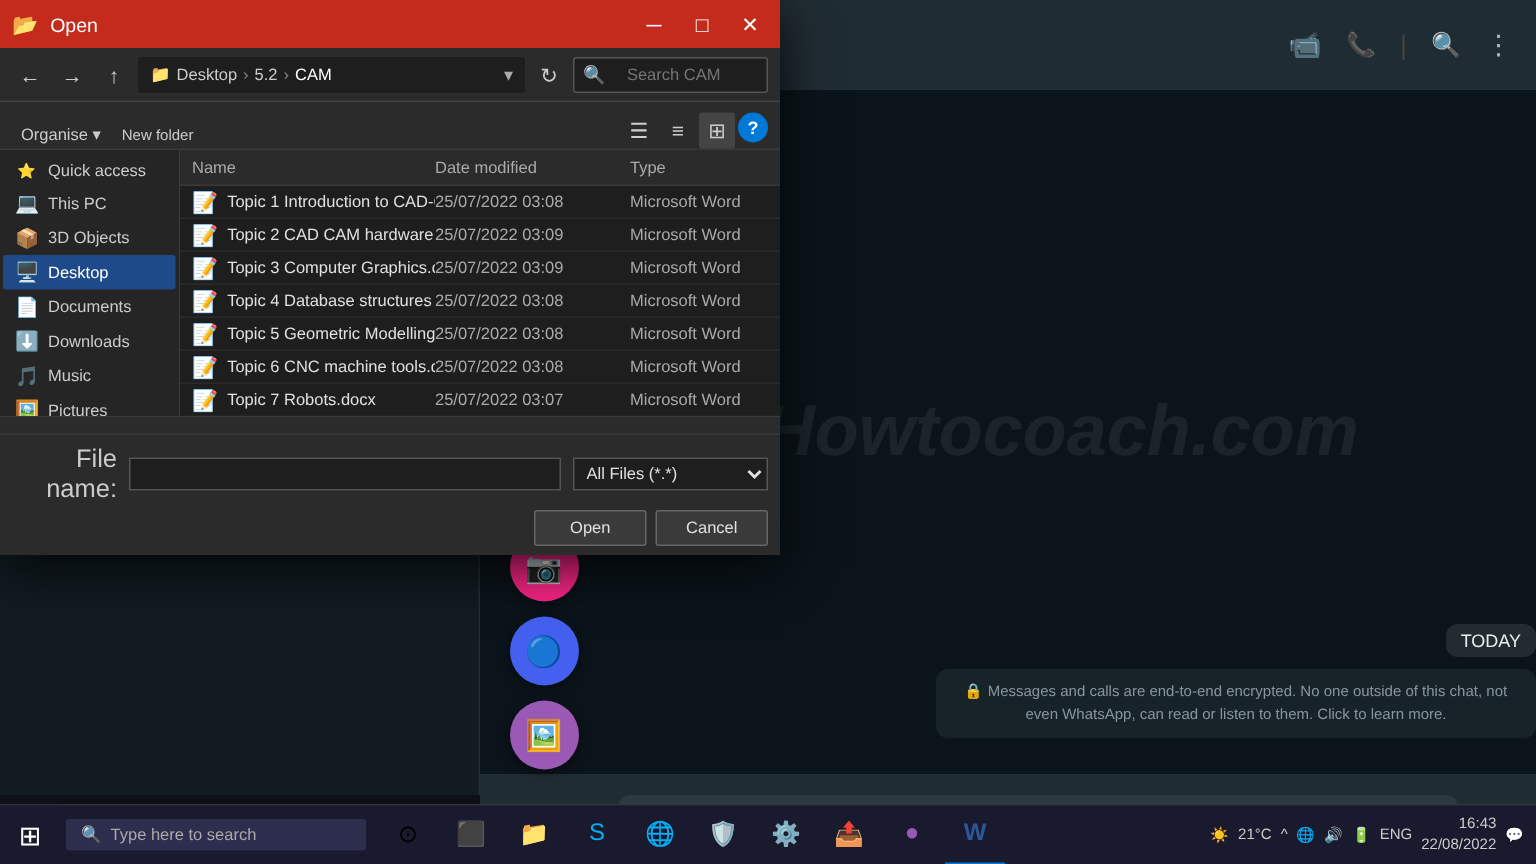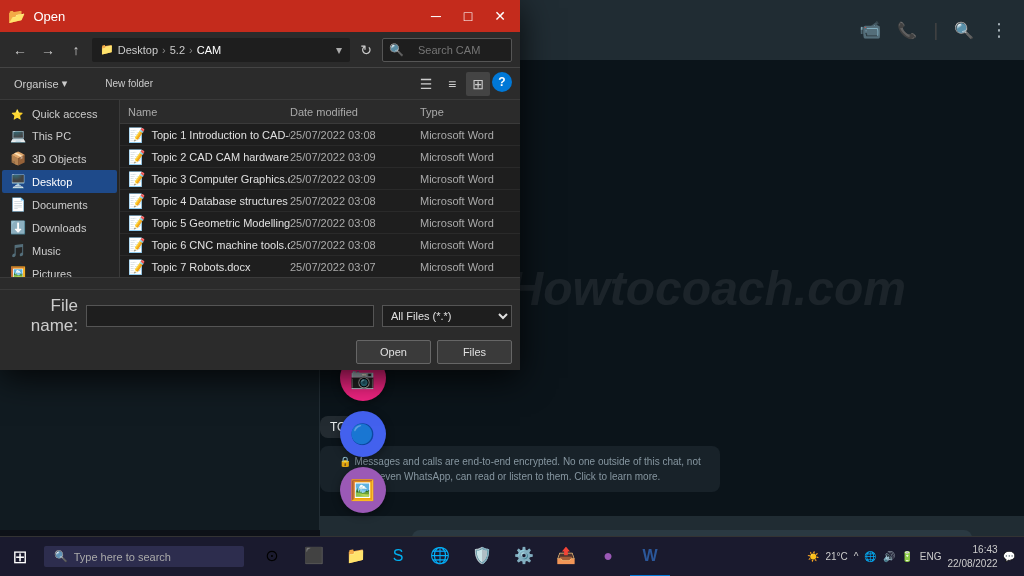--- a/index.html
+++ b/index.html
@@ -17,21 +17,21 @@
     }
     .whatsapp-header {
       position: absolute; top: 0; left: 320px; right: 0; height: 60px;
       background: #202c33;
       display: flex; align-items: center; justify-content: space-between;
       padding: 0 16px;
     }
     .whatsapp-chat-area {
       position: absolute; top: 60px; left: 320px; right: 0; bottom: 60px;
       background: #0b141a;
-      display: flex; flex-direction: column; align-items: flex-start; justify-content: flex-end;
+      display: flex; flex-direction: column; align-items: flex-end; justify-content: flex-end;
       padding-bottom: 16px;
     }
     .watermark {
       position: absolute; top: 50%; left: 55%; transform: translate(-50%, -50%);
       font-size: 48px; font-weight: bold; color: rgba(255,255,255,0.07);
       white-space: nowrap; pointer-events: none; z-index: 1;
       font-style: italic;
     }
     .today-label {
       background: rgba(255,255,255,0.1); color: #e9edef; font-size: 12px;
@@ -156,22 +156,22 @@
       width: 130px; height: 24px; background: #1e1e1e; border: 1px solid #555;
       border-radius: 2px; display: flex; align-items: center; padding: 0 6px; gap: 4px;
     }
     .search-bar input {
       background: transparent; border: none; outline: none;
       color: #ccc; font-size: 11px; width: 90px; margin-left: 10px;
     }
 
     
     .dialog-toolbar2 {
-      background: #2b2b2b; height: 32px; display: flex; align-items: center;
-      padding: 0 8px; gap: 24px; border-bottom: 1px solid #3a3a3a;
+      background: #2b2b2b; height: 32px; display: flex; align-items: flex-end;
+      padding: 0 8px; gap: 0; border-bottom: 1px solid #3a3a3a;
     }
     .toolbar2-btn {
       color: #ccc; font-size: 11px; background: transparent; border: none;
       cursor: pointer; display: flex; align-items: center; gap: 3px;
       padding: 3px 6px; border-radius: 2px;
     }
     .new-folder-btn {
       color: #ccc; font-size: 10px; background: transparent; border: none;
       cursor: pointer; padding: 3px 8px; border-radius: 2px;
     }
@@ -462,21 +462,21 @@
     <div class="dialog-bottom">
       <div class="filename-row">
         <span class="filename-label">File name:</span>
         <input class="filename-input" type="text" value="" style="">
         <select class="filetype-select">
           <option>All Files (*.*)</option>
         </select>
       </div>
       <div class="dialog-buttons">
         <button class="dlg-btn primary">Open</button>
-        <button class="dlg-btn">Files</button>
+        <button class="dlg-btn">Cancel</button>
       </div>
     </div>
   </div>
 </div>
 
 <div class="taskbar">
   <div class="taskbar-start">⊞</div>
   <div class="taskbar-search">
     <span>🔍</span>
     <span>Type here to search</span>

